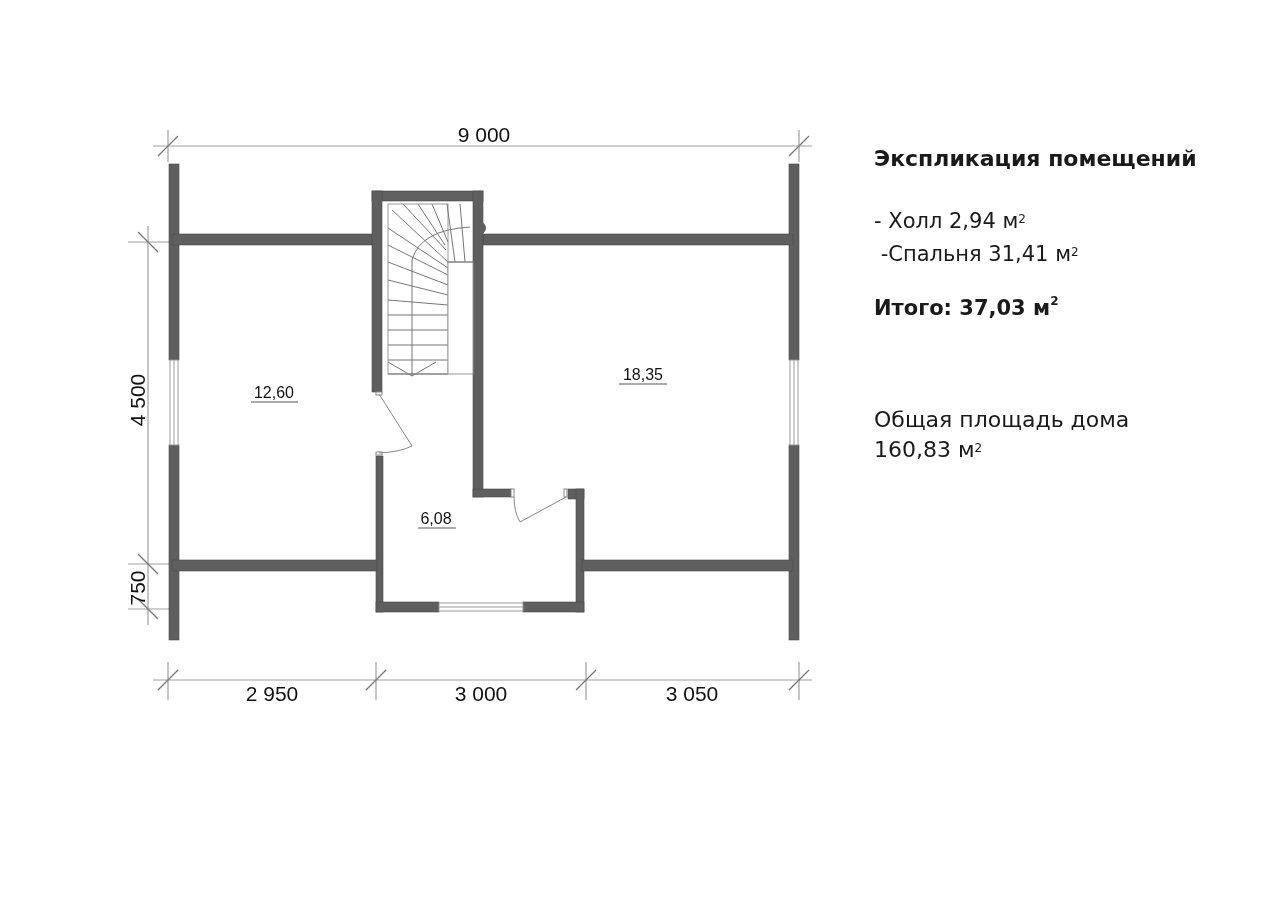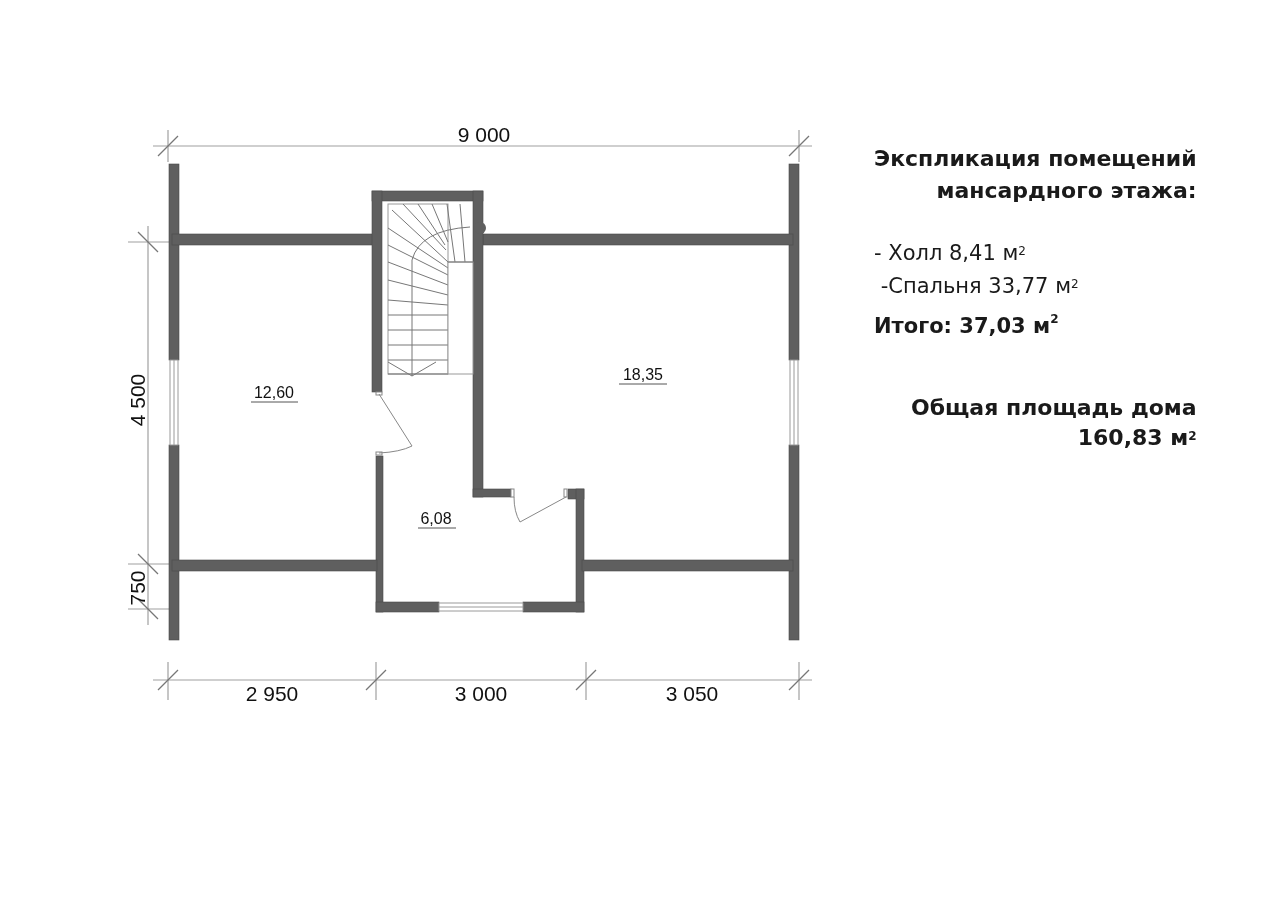--- a/index.html
+++ b/index.html
@@ -4,22 +4,22 @@
 <style>
   html,body{margin:0;padding:0;background:#ffffff;}
   body{width:1280px;height:905px;position:relative;overflow:hidden;font-family:"Liberation Sans",sans-serif;}
   #plan{position:absolute;left:0;top:0;}
   .dim-text{font-family:"Liberation Sans",sans-serif;font-size:21px;fill:#111;}
   .room-label{font-family:"Liberation Sans",sans-serif;font-size:16px;fill:#111;}
   .legend{position:absolute;left:874px;top:143px;color:#1a1a1a;font-family:"DejaVu Sans",sans-serif;}
   .legend .title{font-size:22px;font-weight:bold;line-height:32px;margin:0;text-align:right;}
   .legend .items{margin-top:30px;font-size:21px;line-height:33px;}
   .legend .item{white-space:pre;}
-  .legend .total{margin-top:11px;font-size:21px;font-weight:bold;}
-  .legend .house{margin-top:55px;font-size:22px;font-weight:bold;line-height:30px;text-align:right;}
+  .legend .total{margin-top:25px;font-size:21px;font-weight:bold;}
+  .legend .house{margin-top:85px;font-size:22px;font-weight:normal;line-height:30px;}
   sup{font-size:12px;vertical-align:top;position:relative;top:-2px;}
 </style>
 </head>
 <body>
 
 <svg id="plan" width="860" height="760" viewBox="0 0 860 760">
 
   <g stroke="#a0a0a0" stroke-width="1.2" fill="none">
 
     <line x1="153" y1="146" x2="812" y2="146"></line>
@@ -137,24 +137,23 @@
   </g>
   <g>
     <text class="room-label" x="436" y="524" text-anchor="middle">6,08</text>
     <line x1="418" y1="528" x2="456" y2="528" stroke="#555" stroke-width="1"></line>
   </g>
 </svg>
 
 <div class="legend">
   <p class="title">
     <span>Экспликация помещений</span><br>
-    <span>мансардного этажа:</span>
   </p>
   <div class="items">
-    <div class="item"><span>- Холл 8,41 м</span><sup>2</sup></div>
-    <div class="item"><span> -Спальня 33,77 м</span><sup>2</sup></div>
+    <div class="item"><span>- Холл 2,94 м</span><sup>2</sup></div>
+    <div class="item"><span> -Спальня 31,41 м</span><sup>2</sup></div>
   </div>
   <div class="total"><span>Итого: 37,03 м</span><sup>2</sup></div>
   <div class="house">
     <span>Общая площадь дома</span><br>
     <span>160,83 м</span><sup>2</sup>
   </div>
 </div>
 
 </body></html>

